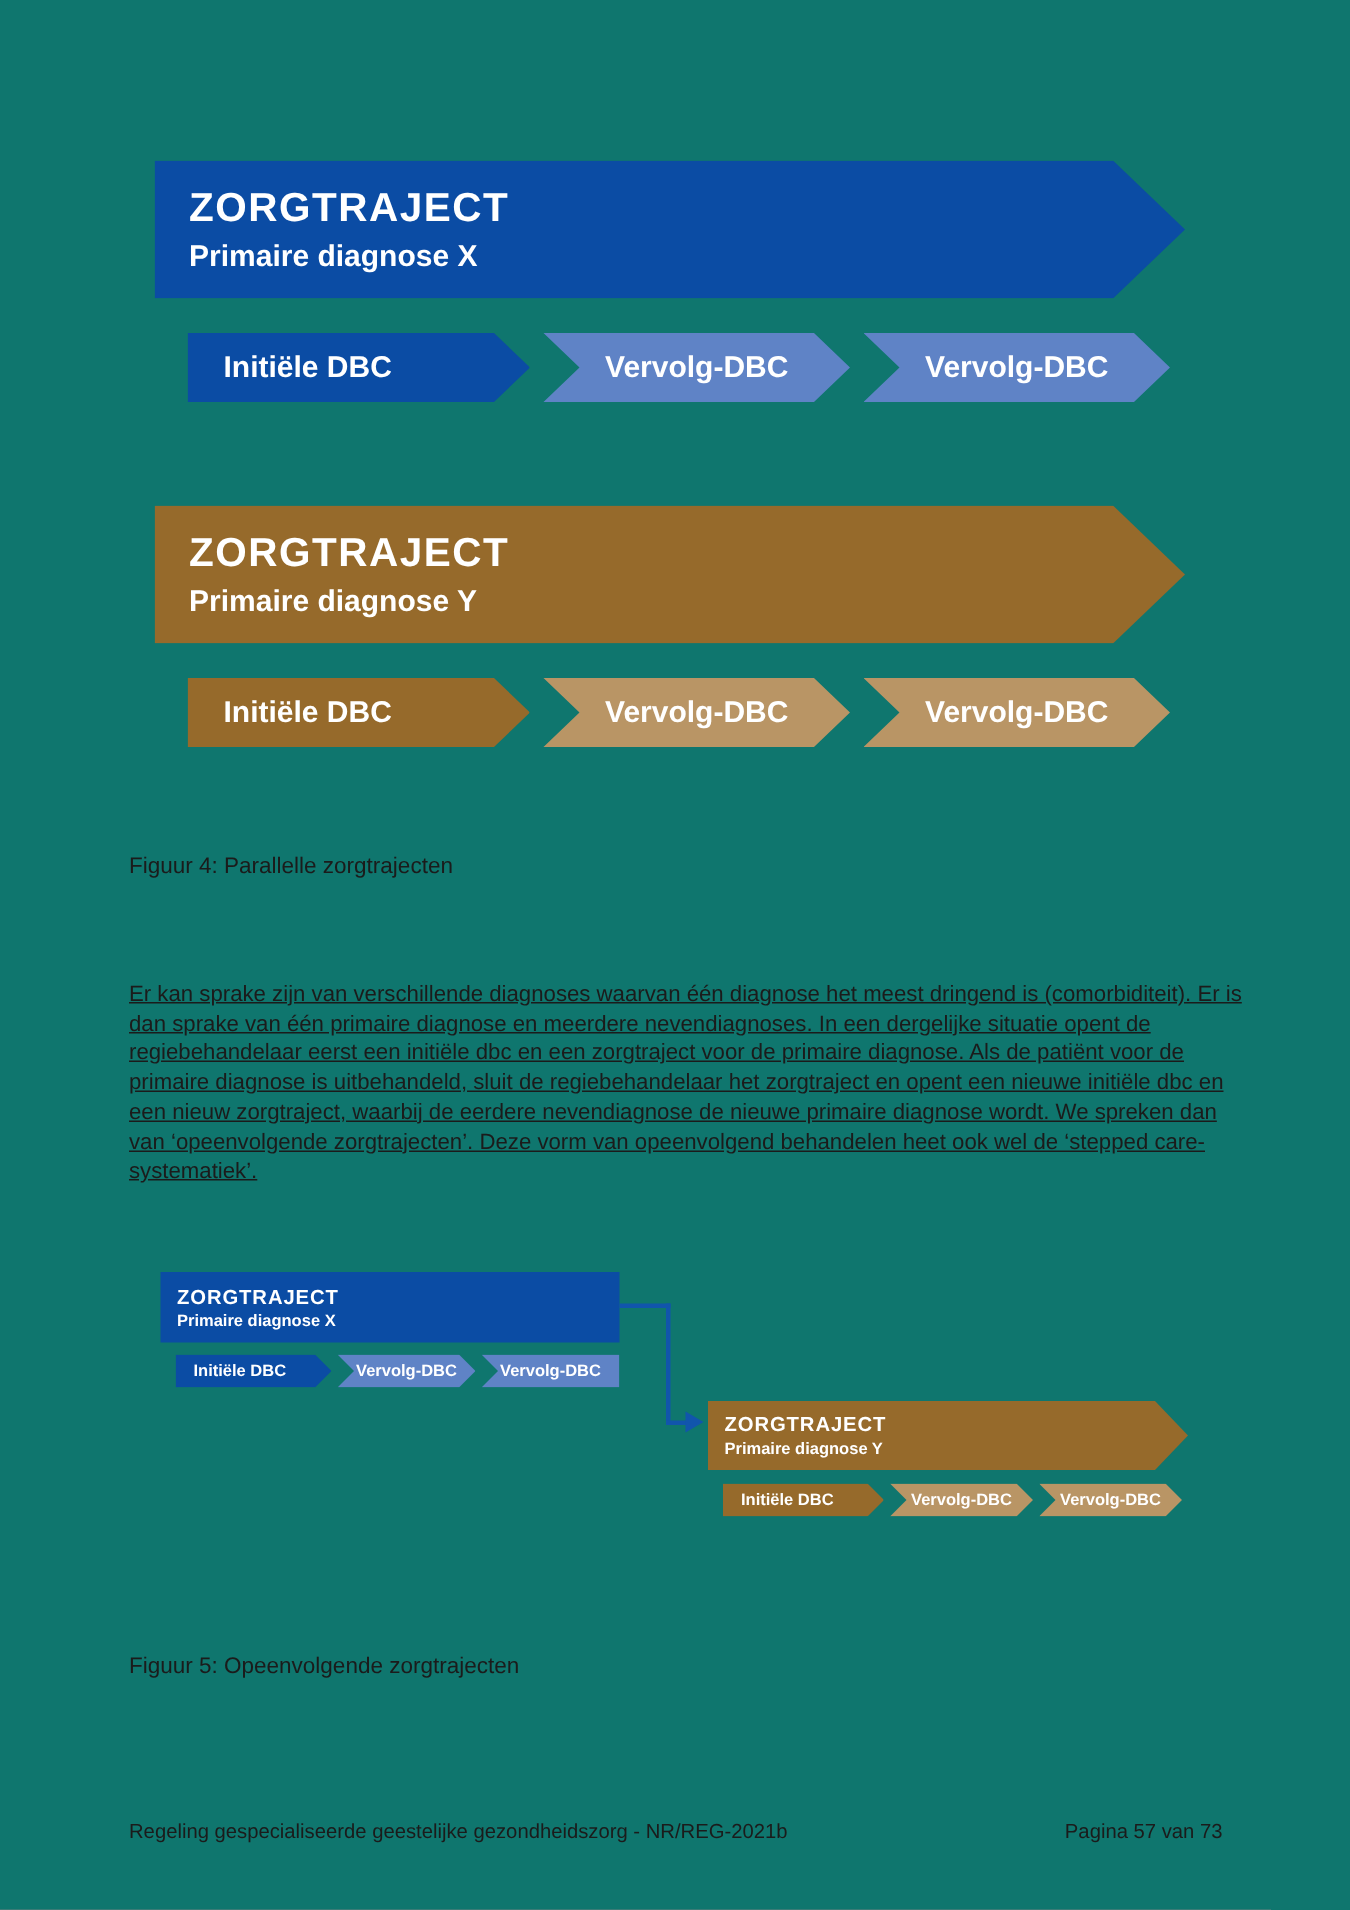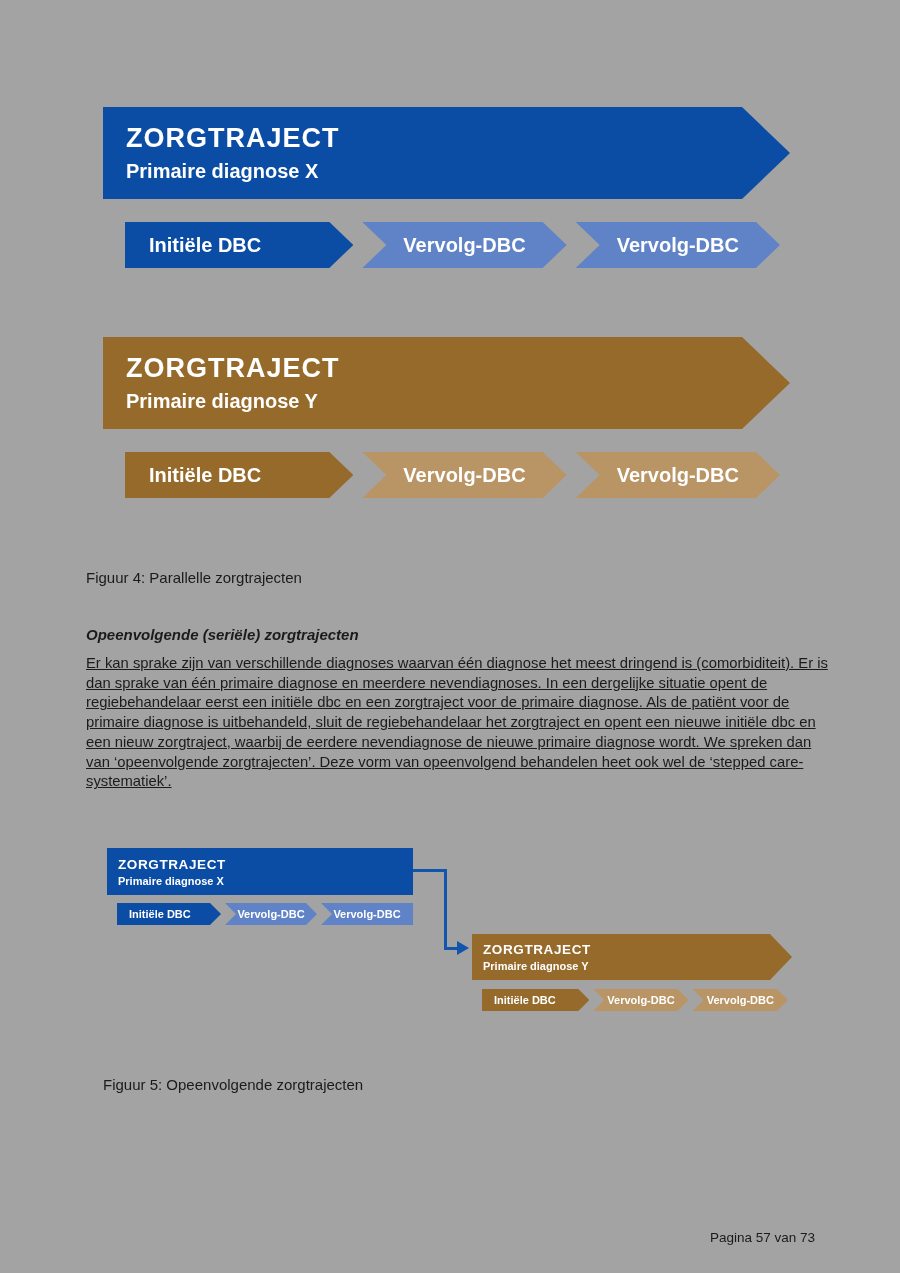--- a/index.html
+++ b/index.html
@@ -1,19 +1,19 @@
 <!DOCTYPE html>
 <html lang="nl"><head>
 <meta charset="utf-8">
 <style>
   html,body { margin:0; padding:0; }
   body { background:#888; font-family:"Liberation Sans","DejaVu Sans",sans-serif; }
   .page {
     position:relative; width:900px; height:1273px; margin:0 auto;
-    background:#a3a3a3; overflow:hidden; color:#1b1b1b;
+    background:#0f766e; overflow:hidden; color:#1b1b1b;
   }
 
   
   .big-arrow {
     position:absolute; left:103px; width:687px; height:92px;
     clip-path:polygon(0 0, calc(100% - 48px) 0, 100% 50%, calc(100% - 48px) 100%, 0 100%);
     display:flex; flex-direction:column; justify-content:center;
     padding-left:23px; box-sizing:border-box; color:#fff;
   }
   .big-arrow.blue { background:#0b4ca4; }
@@ -80,21 +80,21 @@
   .conn-v  { left:444px; top:869px; width:3px;  height:81px; }
   .conn-h2 { left:444px; top:947px; width:14px; height:3px; }
   .conn-arrowhead {
     position:absolute; left:457px; top:941px; width:0; height:0;
     border-top:7px solid transparent; border-bottom:7px solid transparent;
     border-left:12px solid #1155ac;
   }
 
   
   .footer-left  { position:absolute; left:86px;  top:1213px; font-size:13.5px; }
-  .footer-right { position:absolute; right:85px; top:1213px; font-size:13.5px;margin-top:17px; }
+  .footer-right { position:absolute; right:85px; top:1213px; font-size:13.5px; }
 </style>
 </head>
 <body>
 
 <div class="page">
 
   <div class="big-arrow blue" style="top:107px;">
     <div class="ttl">ZORGTRAJECT</div>
     <div class="sub">Primaire diagnose X</div>
   </div>
@@ -109,21 +109,20 @@
     <div class="sub">Primaire diagnose Y</div>
   </div>
   <div class="dbc-row" style="top:452px;">
     <div class="chev start c-gold-dark">Initiële DBC</div>
     <div class="chev notch c-gold-light">Vervolg-DBC</div>
     <div class="chev notch c-gold-light">Vervolg-DBC</div>
   </div>
 
   <div class="caption" style="top:569px;">Figuur 4: Parallelle zorgtrajecten</div>
 
-  <div class="sect-heading" style="top:626px;">Opeenvolgende (seriële) zorgtrajecten</div>
   <div class="bodytext">Er kan sprake zijn van verschillende diagnoses waarvan één diagnose het meest dringend is (comorbiditeit). Er is dan sprake van één primaire diagnose en meerdere nevendiagnoses. In een dergelijke situatie opent de regiebehandelaar eerst een initiële dbc en een zorgtraject voor de primaire diagnose. Als de patiënt voor de primaire diagnose is uitbehandeld, sluit de regiebehandelaar het zorgtraject en opent een nieuwe initiële dbc en een nieuw zorgtraject, waarbij de eerdere nevendiagnose de nieuwe primaire diagnose wordt. We spreken dan van ‘opeenvolgende zorgtrajecten’. Deze vorm van opeenvolgend behandelen heet ook wel de ‘stepped care-systematiek’.</div>
 
   <div class="sf-box sf-blue-box">
     <div class="ttl">ZORGTRAJECT</div>
     <div class="sub">Primaire diagnose X</div>
   </div>
   <div class="sf-row sf-blue-row">
     <div class="schev start c-blue-dark">Initiële DBC</div>
     <div class="schev notch c-blue-light">Vervolg-DBC</div>
     <div class="schev flatend c-blue-light">Vervolg-DBC</div>
@@ -137,17 +136,18 @@
   <div class="sf-box sf-gold-box">
     <div class="ttl">ZORGTRAJECT</div>
     <div class="sub">Primaire diagnose Y</div>
   </div>
   <div class="sf-row sf-gold-row">
     <div class="schev start c-gold-dark">Initiële DBC</div>
     <div class="schev notch c-gold-light">Vervolg-DBC</div>
     <div class="schev notch c-gold-light">Vervolg-DBC</div>
   </div>
 
-  <div class="caption" style="top:1076px;margin-left:17px;">Figuur 5: Opeenvolgende zorgtrajecten</div>
+  <div class="caption" style="top:1102px;">Figuur 5: Opeenvolgende zorgtrajecten</div>
 
+  <div class="footer-left">Regeling gespecialiseerde geestelijke gezondheidszorg - NR/REG-2021b</div>
   <div class="footer-right">Pagina 57 van 73</div>
 
 </div>
 
 </body></html>

